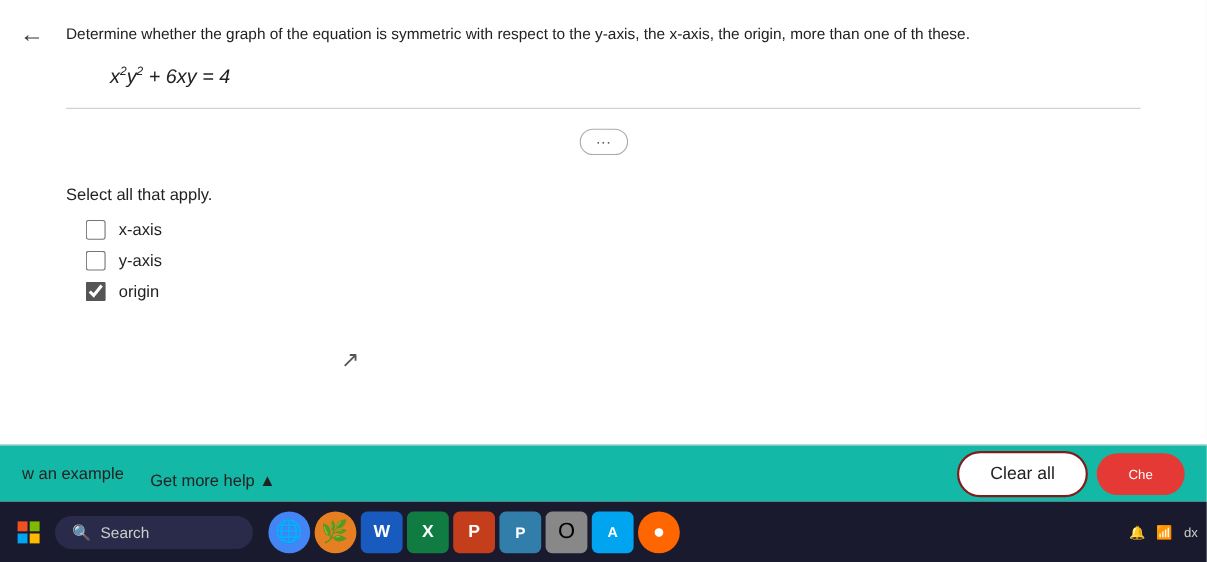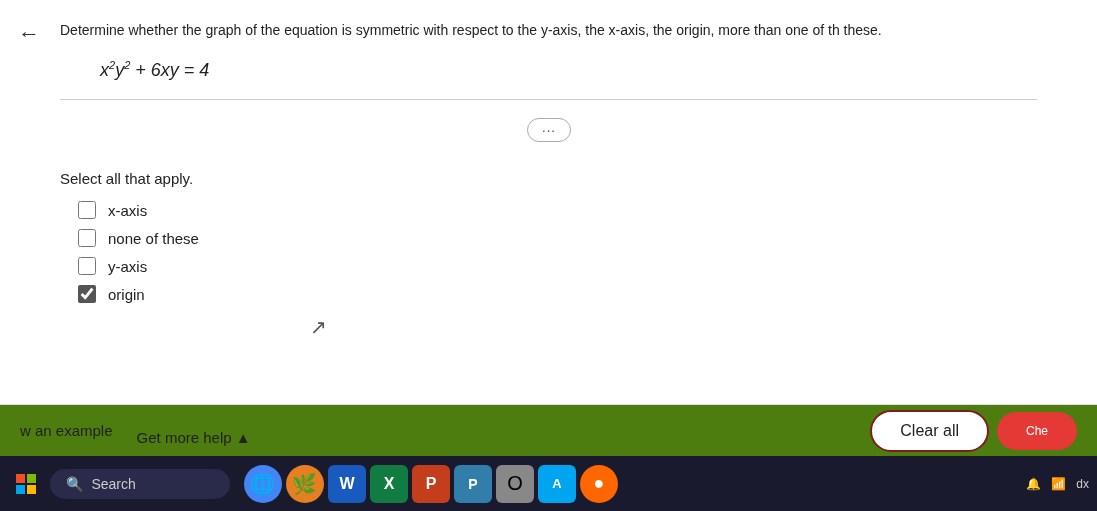--- a/index.html
+++ b/index.html
@@ -116,21 +116,21 @@
       pointer-events: none;
     }
 
     
     .bottom-bar {
       position: absolute;
       bottom: 55px;
       left: 0;
       right: 0;
       height: 52px;
-      background: #4d7c0f;
+      background: #14b8a6;
       border-top: 1px solid #ddd;
       display: flex;
       align-items: center;
       padding: 0 20px;
       gap: 30px;
     }
 
     .bottom-left-links {
       display: flex;
       align-items: center;
@@ -286,24 +286,20 @@
   <div class="dots-area">
     <div class="dots-btn">···</div>
   </div>
 
   <div class="select-label">Select all that apply.</div>
 
   <ul class="options-list">
     <li>
       <input type="checkbox" style="">
       <span>x-axis</span>
-    </li>
-    <li>
-      <input type="checkbox" style="">
-      <span>none of these</span>
     </li>
     <li>
       <input type="checkbox" style="">
       <span>y-axis</span>
     </li>
     <li class="origin-item">
       <input type="checkbox" checked="" style="">
       <span>origin</span>
     </li>
   </ul>

